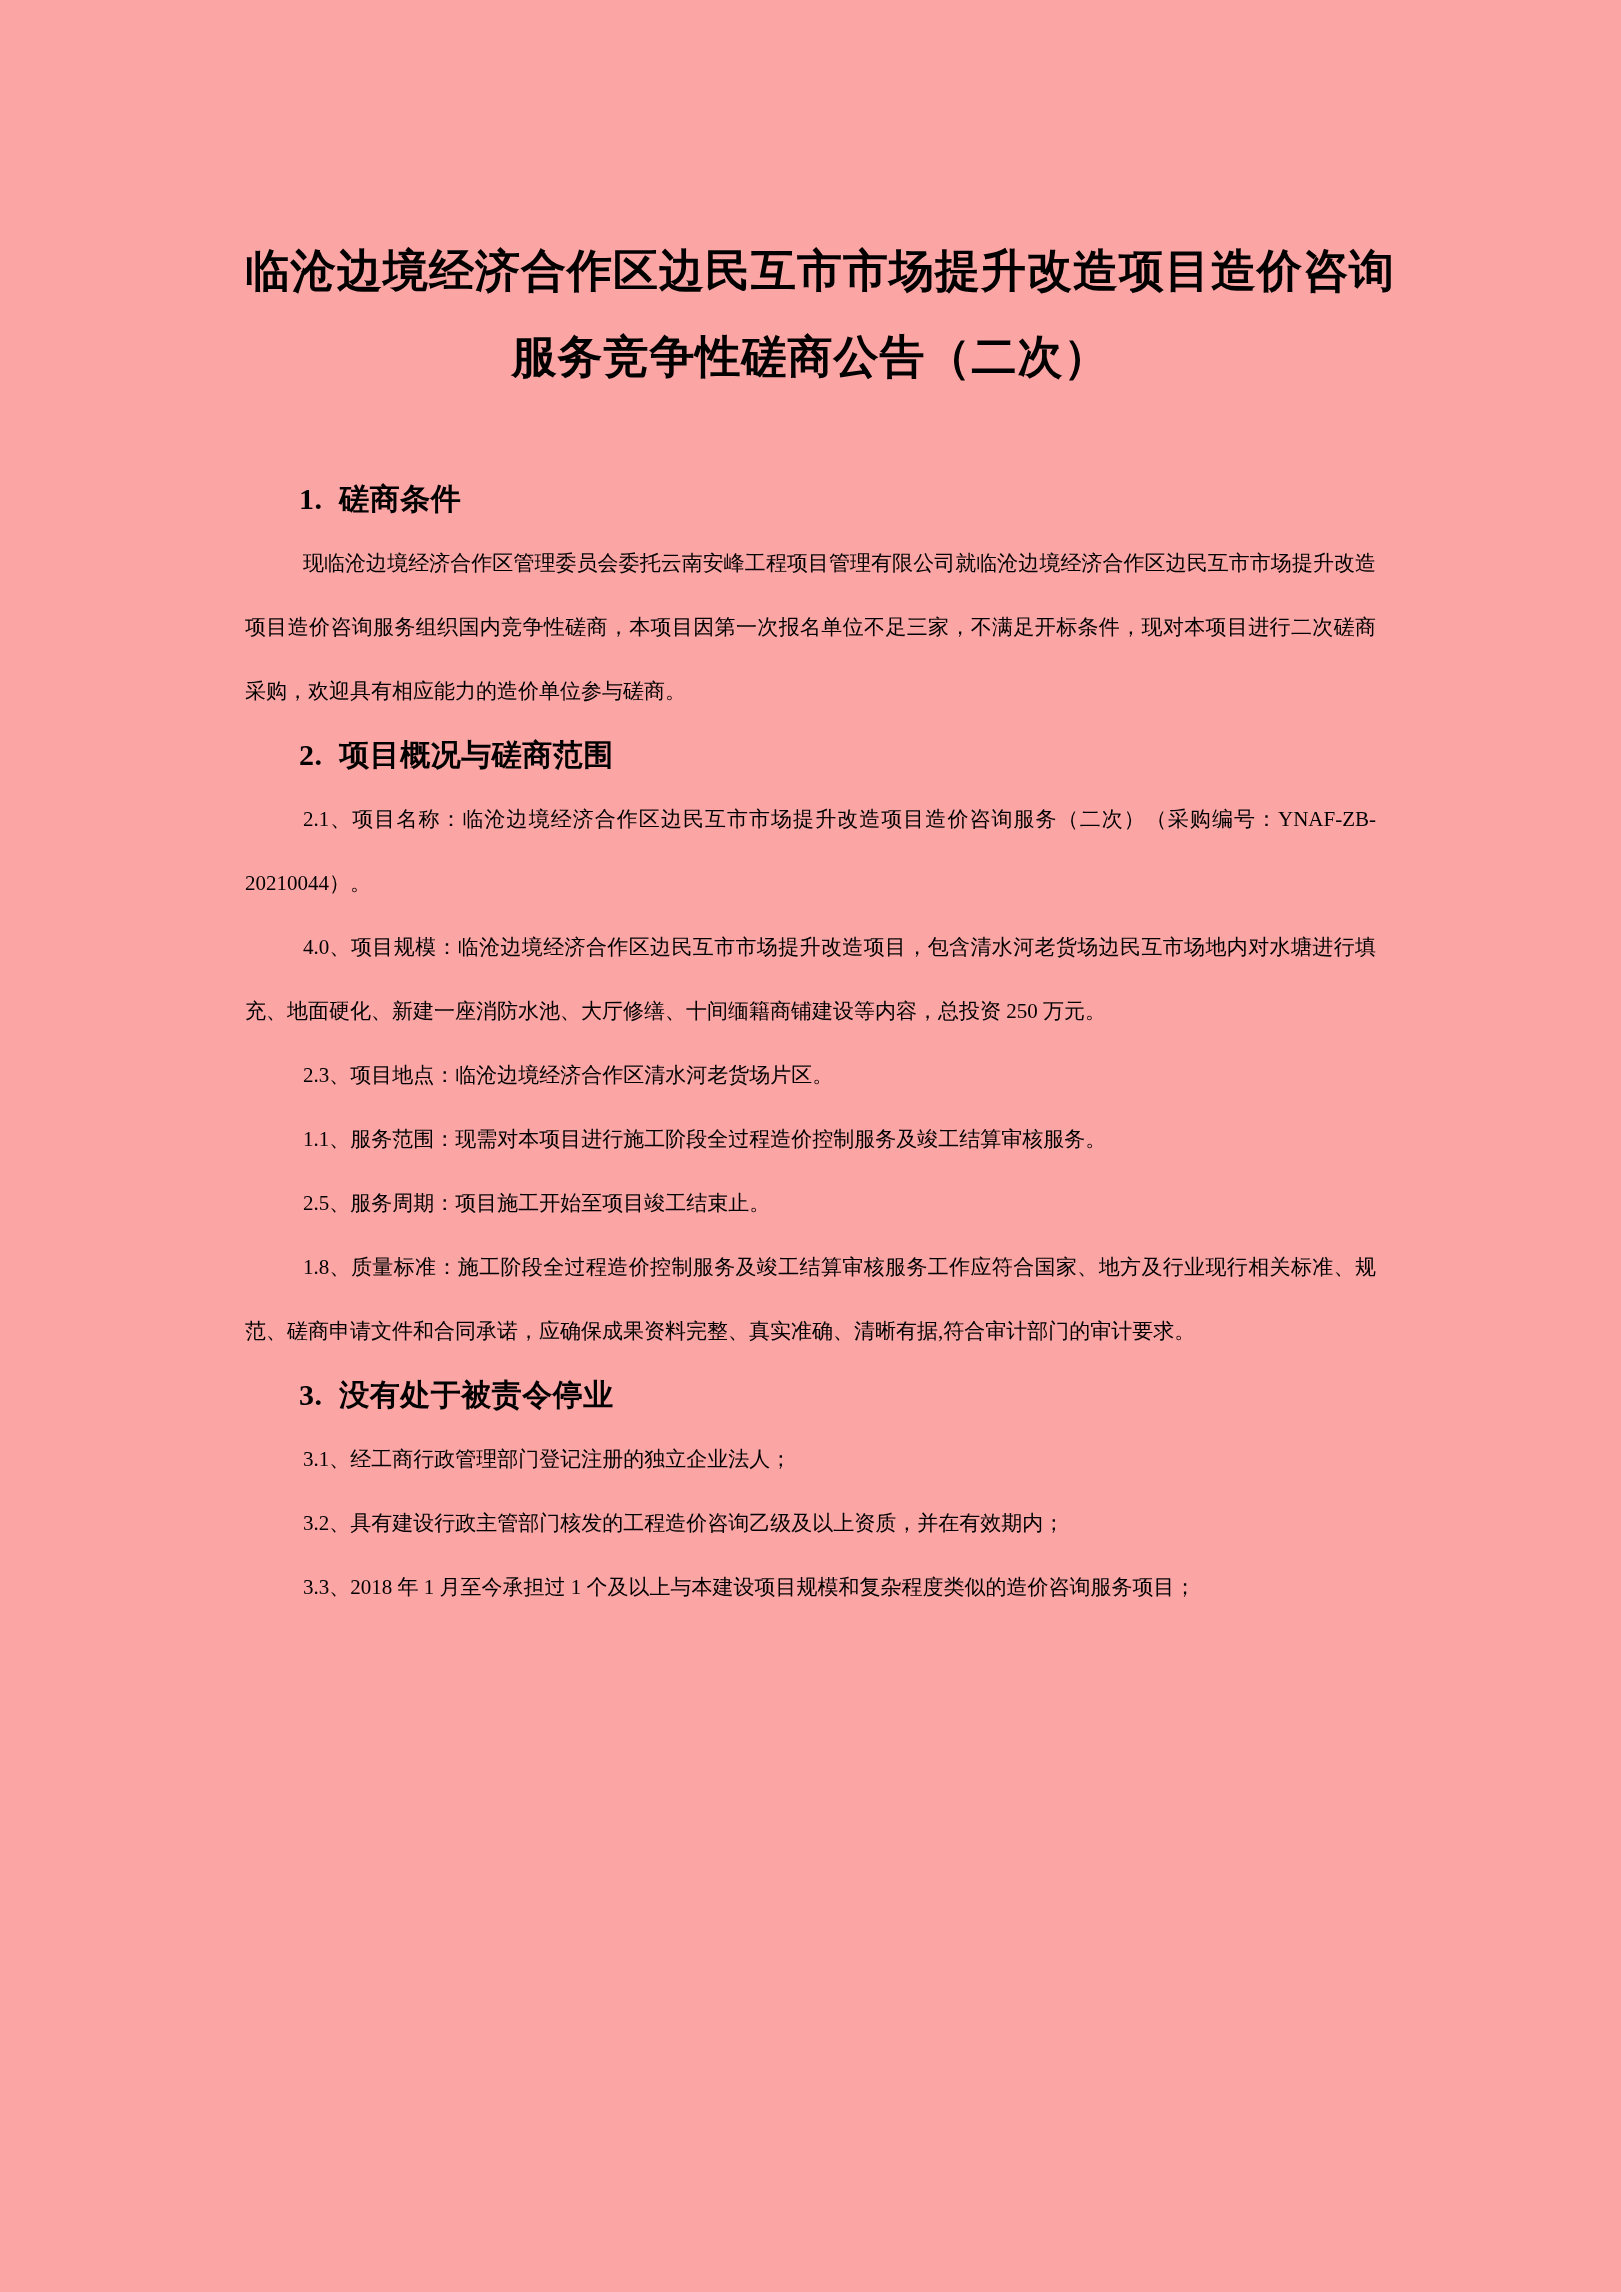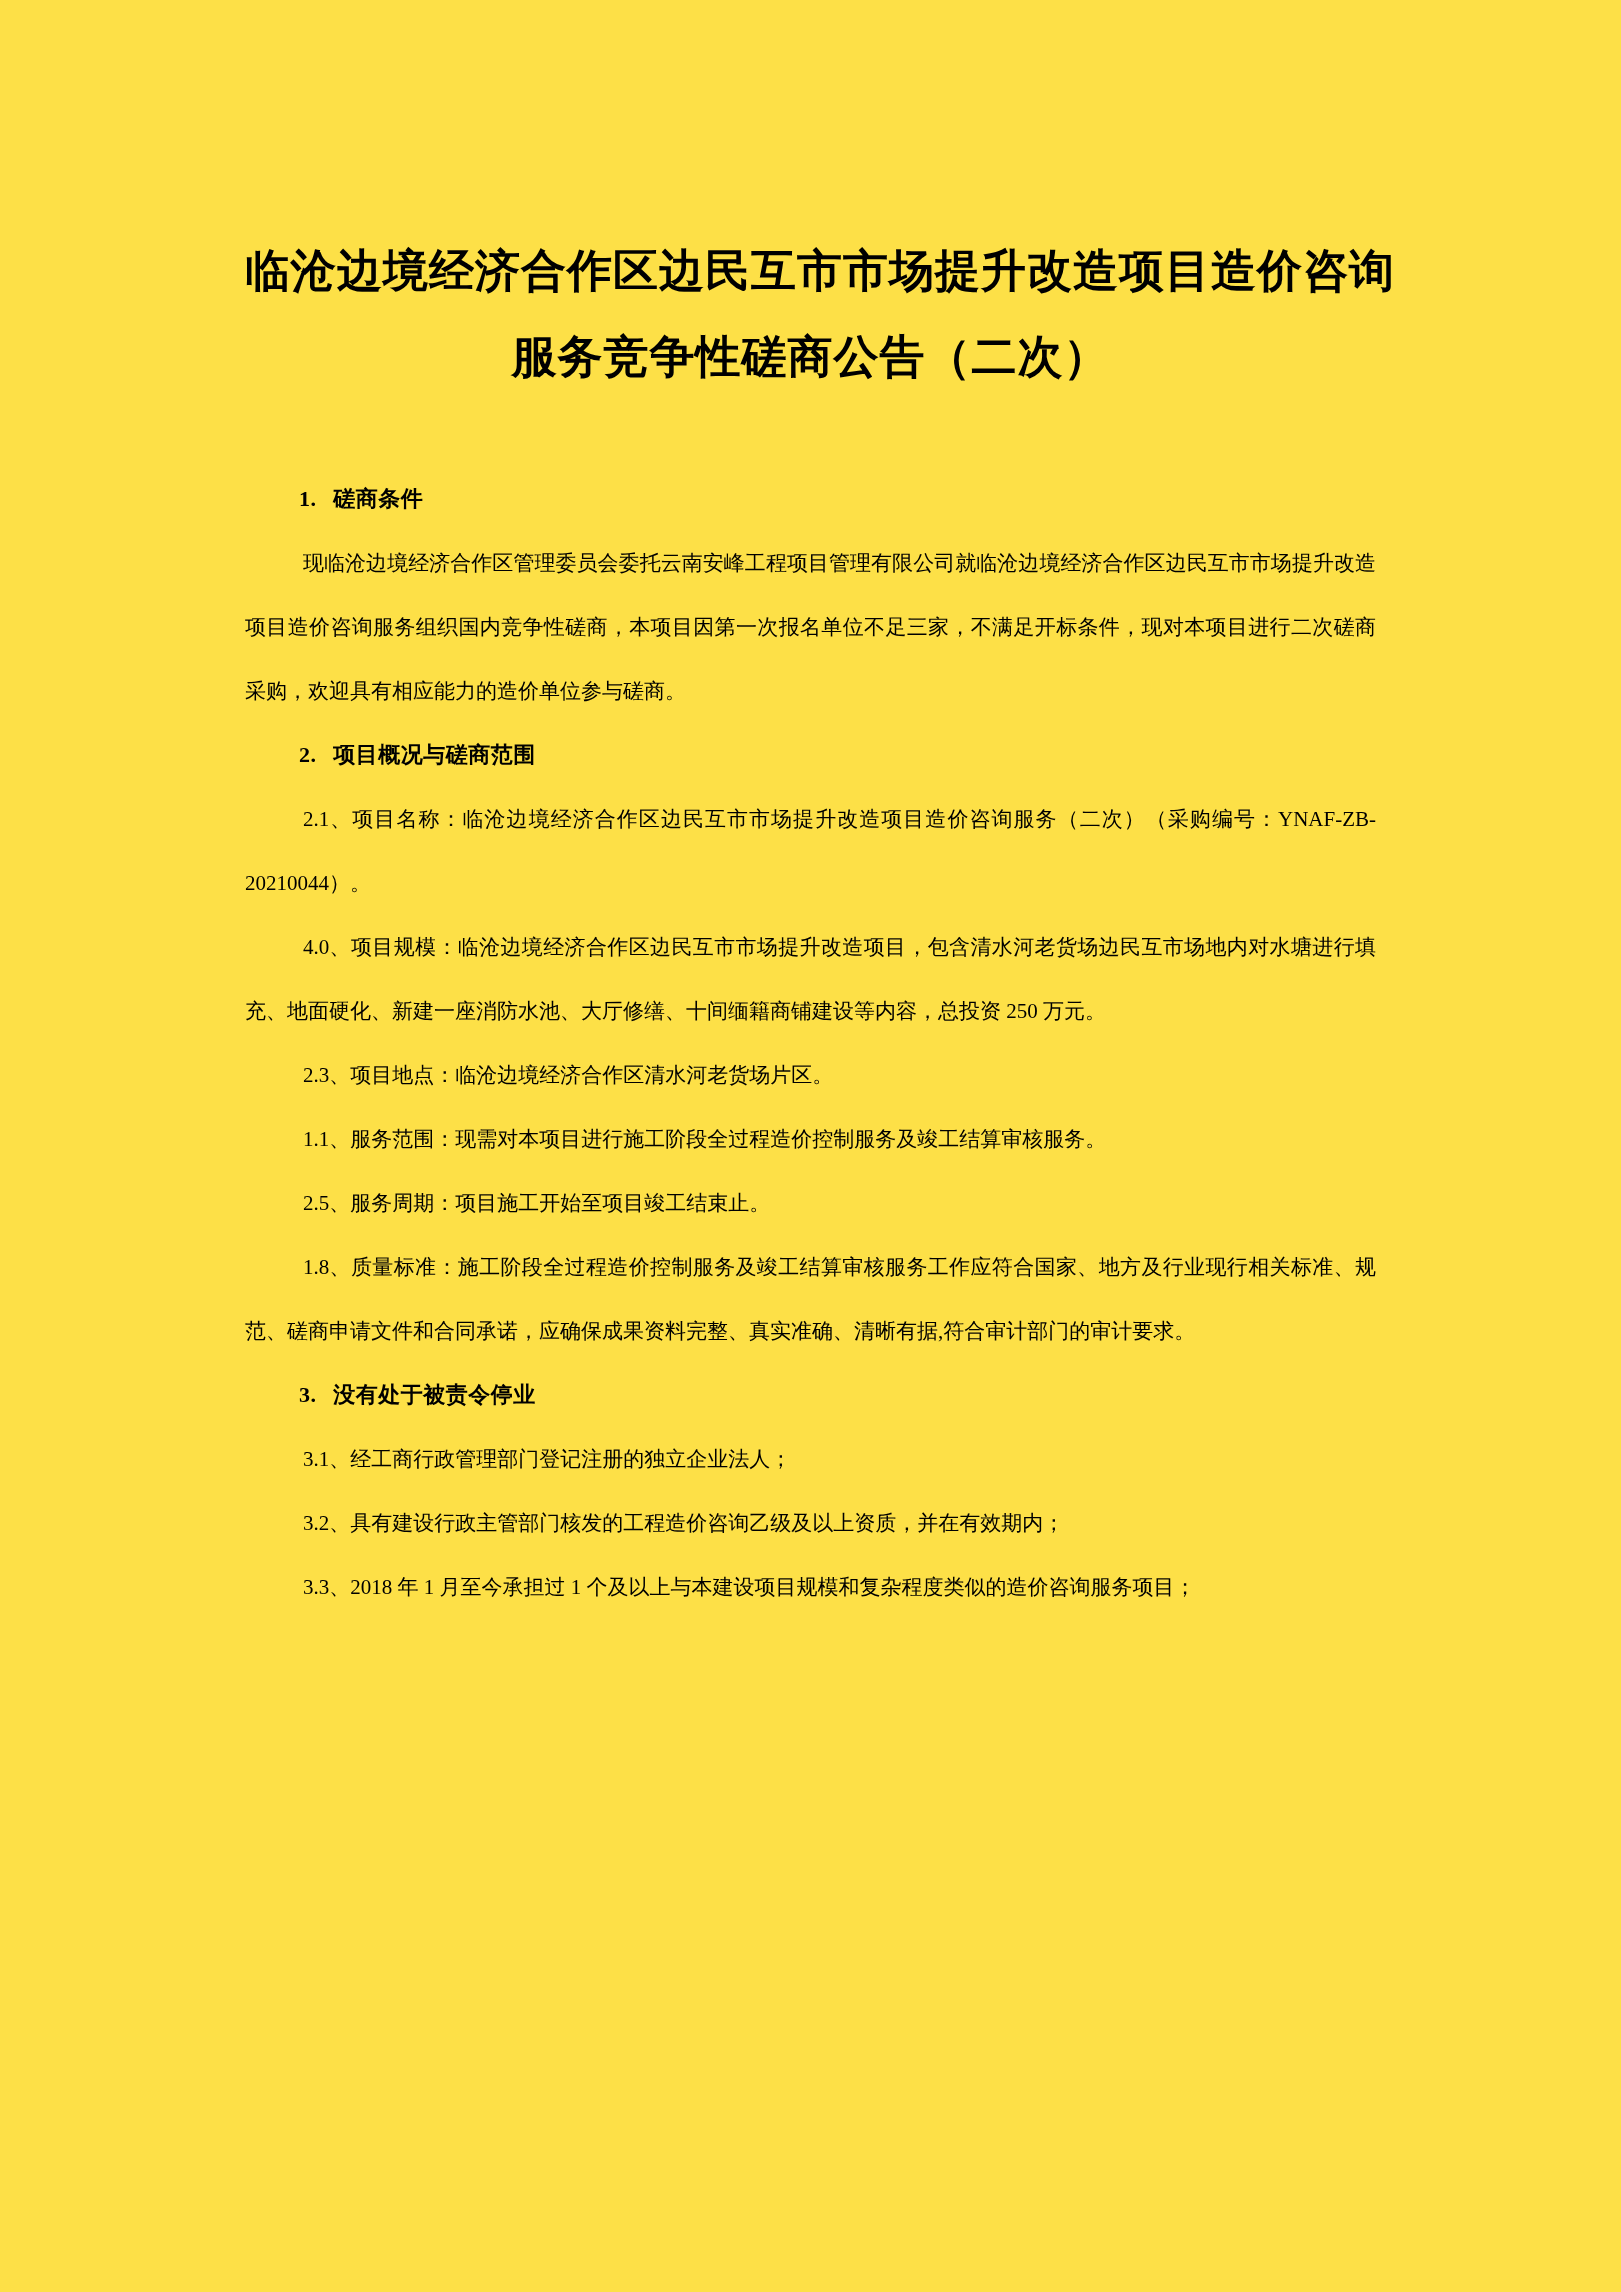--- a/index.html
+++ b/index.html
@@ -4,21 +4,21 @@
 <style>
   html, body {
     margin: 0;
     padding: 0;
     background: #ffffff;
   }
   .page {
     position: relative;
     width: 1621px;
     height: 2293px;
-    background: #fde047;
+    background: #fca5a5;
     color: #000000;
     font-family: "Liberation Serif", "DejaVu Serif", serif;
     overflow: hidden;
   }
   .doc {
     position: absolute;
     left: 245px;
     top: 228px;
     width: 1131px;
   }
@@ -29,21 +29,21 @@
     font-weight: bold;
     text-align: center;
     letter-spacing: 1px;
   }
   .title-line {
     display: block;
     white-space: nowrap;
   }
   .sec-heading {
     margin: 0;
-    font-size: 22px;
+    font-size: 30px;
     line-height: 64px;
     font-weight: bold;
     text-indent: 54px;
     letter-spacing: 0.5px;
   }
   .h-num {
     margin-right: 16.7px;
   }
   .body-par {
     margin: 0;

